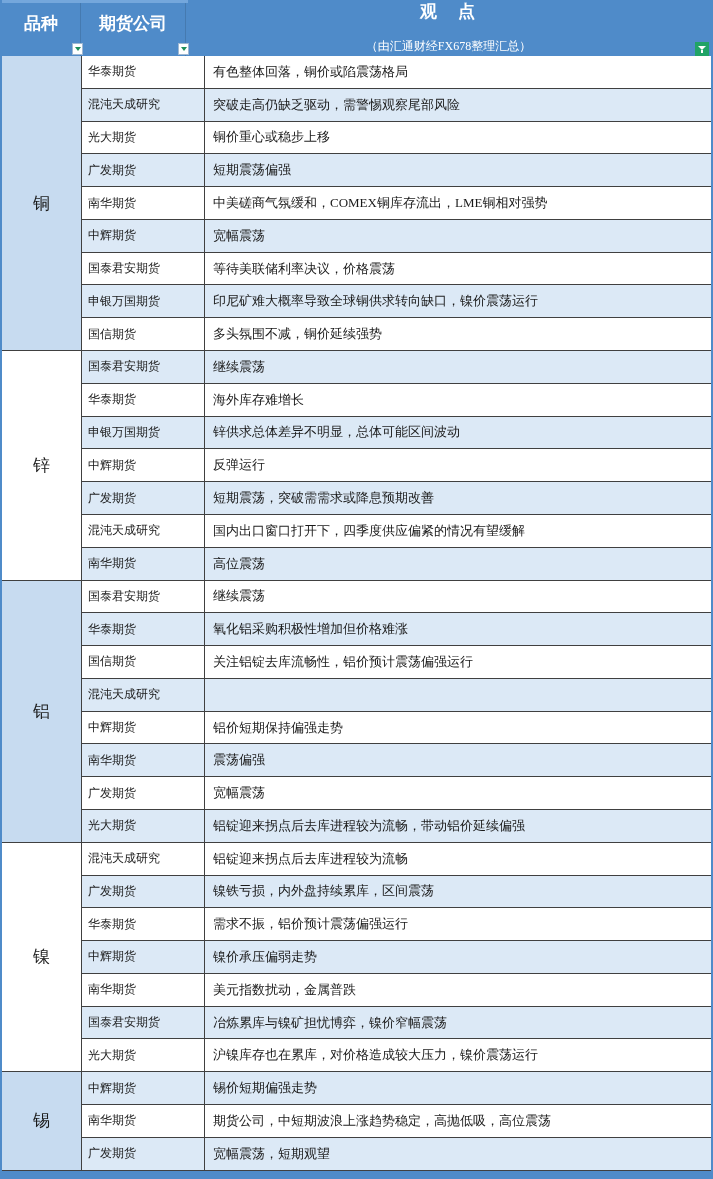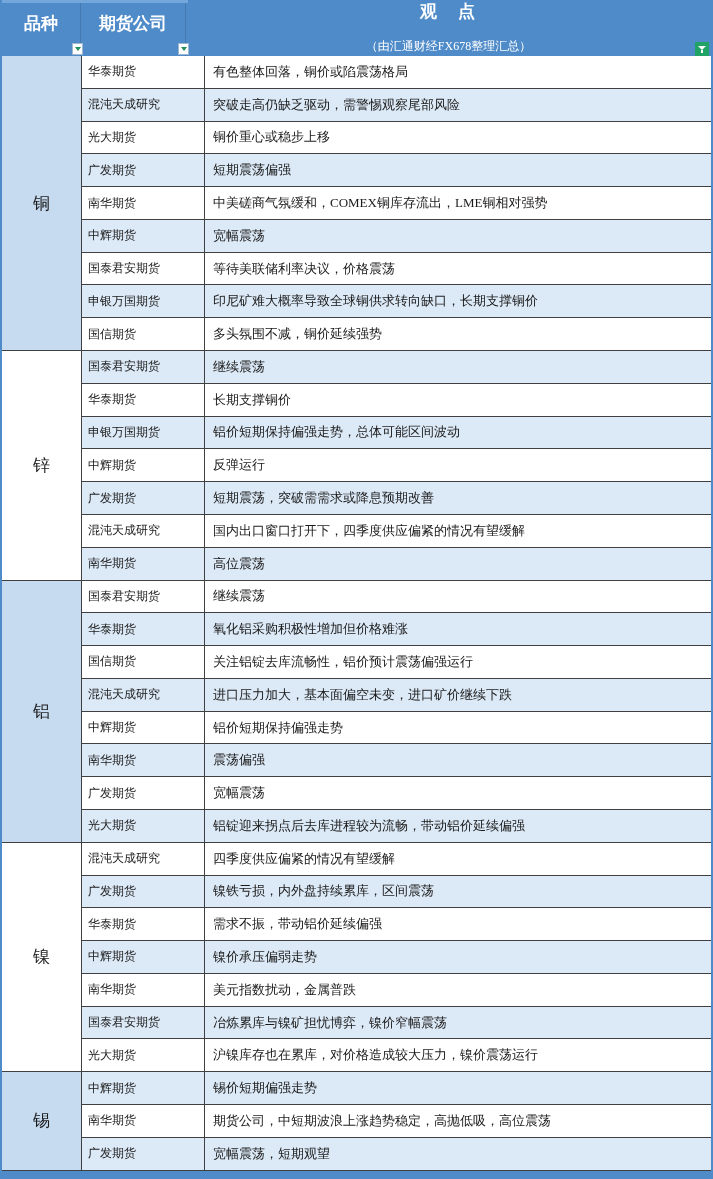--- a/index.html
+++ b/index.html
@@ -192,42 +192,42 @@
           <div class="row stripe">
             <div class="company-cell">中辉期货</div>
             <div class="opinion-cell">宽幅震荡</div>
           </div>
           <div class="row">
             <div class="company-cell">国泰君安期货</div>
             <div class="opinion-cell">等待美联储利率决议，价格震荡</div>
           </div>
           <div class="row stripe">
             <div class="company-cell">申银万国期货</div>
-            <div class="opinion-cell">印尼矿难大概率导致全球铜供求转向缺口，长期支撑铜价</div>
+            <div class="opinion-cell">印尼矿难大概率导致全球铜供求转向缺口，镍价震荡运行</div>
           </div>
           <div class="row">
             <div class="company-cell">国信期货</div>
             <div class="opinion-cell">多头氛围不减，铜价延续强势</div>
           </div>
         </div>
       </div>
       <div class="group-row">
         <div class="variety-cell">锌</div>
         <div class="rows">
           <div class="row stripe">
             <div class="company-cell">国泰君安期货</div>
             <div class="opinion-cell">继续震荡</div>
           </div>
           <div class="row">
             <div class="company-cell">华泰期货</div>
-            <div class="opinion-cell">长期支撑铜价</div>
+            <div class="opinion-cell">海外库存难增长</div>
           </div>
           <div class="row stripe">
             <div class="company-cell">申银万国期货</div>
-            <div class="opinion-cell">铝价短期保持偏强走势，总体可能区间波动</div>
+            <div class="opinion-cell">锌供求总体差异不明显，总体可能区间波动</div>
           </div>
           <div class="row">
             <div class="company-cell">中辉期货</div>
             <div class="opinion-cell">反弹运行</div>
           </div>
           <div class="row stripe">
             <div class="company-cell">广发期货</div>
             <div class="opinion-cell">短期震荡，突破需需求或降息预期改善</div>
           </div>
           <div class="row">
@@ -250,21 +250,20 @@
           <div class="row stripe">
             <div class="company-cell">华泰期货</div>
             <div class="opinion-cell">氧化铝采购积极性增加但价格难涨</div>
           </div>
           <div class="row">
             <div class="company-cell">国信期货</div>
             <div class="opinion-cell">关注铝锭去库流畅性，铝价预计震荡偏强运行</div>
           </div>
           <div class="row stripe">
             <div class="company-cell">混沌天成研究</div>
-            <div class="opinion-cell">进口压力加大，基本面偏空未变，进口矿价继续下跌</div>
           </div>
           <div class="row">
             <div class="company-cell">中辉期货</div>
             <div class="opinion-cell">铝价短期保持偏强走势</div>
           </div>
           <div class="row stripe">
             <div class="company-cell">南华期货</div>
             <div class="opinion-cell">震荡偏强</div>
           </div>
           <div class="row">
@@ -275,29 +274,29 @@
             <div class="company-cell">光大期货</div>
             <div class="opinion-cell">铝锭迎来拐点后去库进程较为流畅，带动铝价延续偏强</div>
           </div>
         </div>
       </div>
       <div class="group-row">
         <div class="variety-cell">镍</div>
         <div class="rows">
           <div class="row">
             <div class="company-cell">混沌天成研究</div>
-            <div class="opinion-cell">四季度供应偏紧的情况有望缓解</div>
+            <div class="opinion-cell">铝锭迎来拐点后去库进程较为流畅</div>
           </div>
           <div class="row stripe">
             <div class="company-cell">广发期货</div>
             <div class="opinion-cell">镍铁亏损，内外盘持续累库，区间震荡</div>
           </div>
           <div class="row">
             <div class="company-cell">华泰期货</div>
-            <div class="opinion-cell">需求不振，带动铝价延续偏强</div>
+            <div class="opinion-cell">需求不振，铝价预计震荡偏强运行</div>
           </div>
           <div class="row stripe">
             <div class="company-cell">中辉期货</div>
             <div class="opinion-cell">镍价承压偏弱走势</div>
           </div>
           <div class="row">
             <div class="company-cell">南华期货</div>
             <div class="opinion-cell">美元指数扰动，金属普跌</div>
           </div>
           <div class="row stripe">

